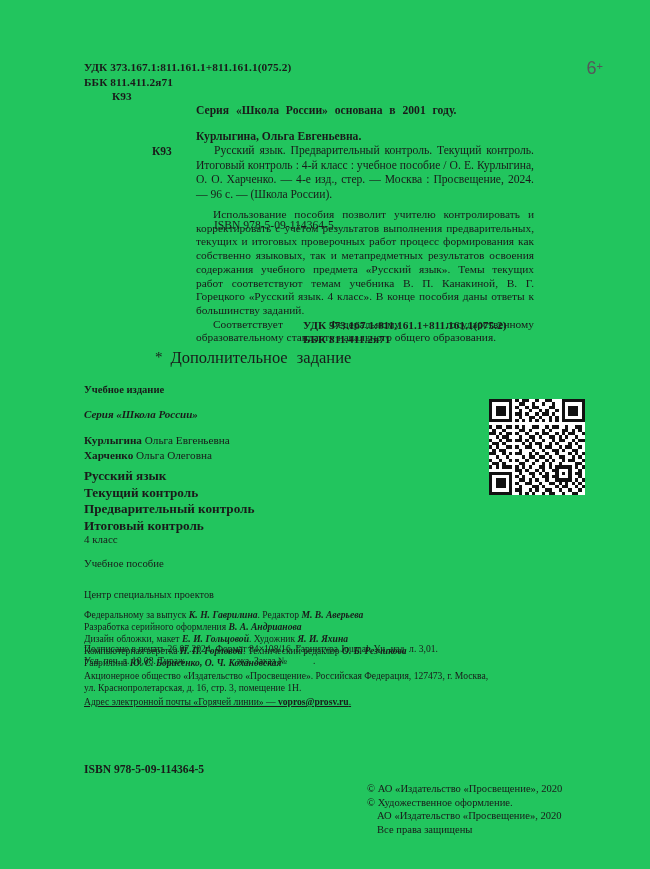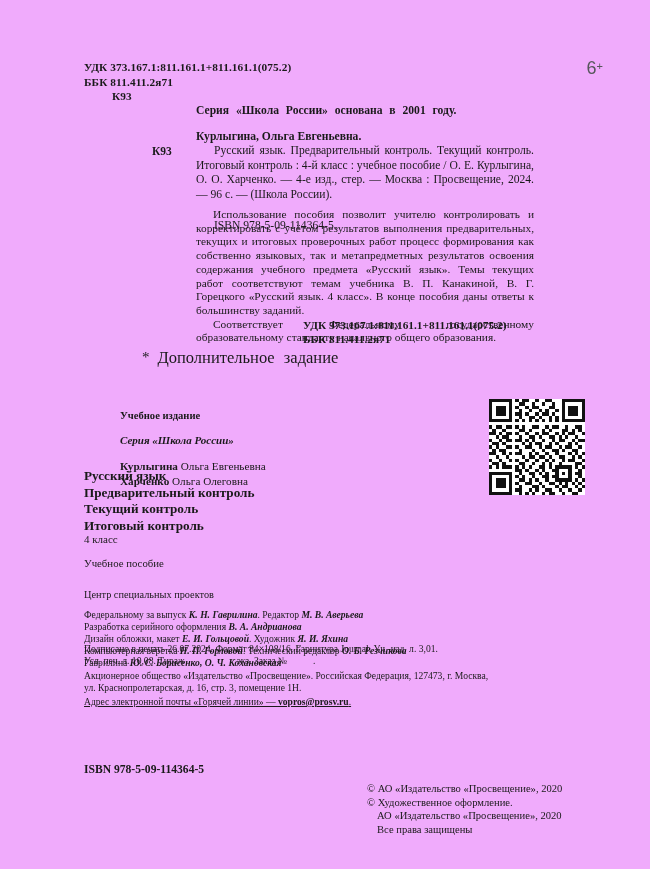--- a/index.html
+++ b/index.html
@@ -11,21 +11,21 @@
     width: 650px;
     height: 869px;
     position: relative;
     font-family: "Liberation Serif", "DejaVu Serif", serif;
     color: #1a1a1a;
     overflow: hidden;
   }
   .page {
     position: absolute;
     inset: 0;
-    background: #f0abfc;
+    background: #22c55e;
   }
 
   
   .udk-block {
     position: absolute;
     left: 84px;
     top: 60px;
     font-size: 11.3px;
     font-weight: bold;
     line-height: 14.5px;
@@ -104,39 +104,38 @@
     left: 303px;
     top: 318px;
     font-size: 11.3px;
     font-weight: bold;
     line-height: 14px;
   }
 
   
   .aster-note {
     position: absolute;
-    left: 142px;
+    left: 155px;
     top: 348px;
     font-size: 16.5px;
     word-spacing: 5px;
     text-align: center;
   }
   .aster-note .star {
     font-size: 15px;
     vertical-align: 1px;
     margin-right: 8px;
   }
 
   
   .imprint {
     position: absolute;
     left: 84px;
-    top: 410px;
+    top: 384px;
     width: 390px;
-    margin-left: 36px;
   }
   .imp-kind {
     font-size: 10.6px;
     font-weight: bold;
     margin-bottom: 13px;
   }
   .imp-series {
     font-size: 11px;
     font-style: italic;
     font-weight: bold;
@@ -301,22 +300,22 @@
       <span>Ольга Евгеньевна</span>
     </div>
     <div class="imp-author">
       <b>Харченко</b>
       <span>Ольга Олеговна</span>
     </div>
   </div>
 
   <div class="title-block">
     <div>Русский язык</div>
+    <div>Текущий контроль</div>
     <div>Предварительный контроль</div>
-    <div>Текущий контроль</div>
     <div>Итоговый контроль</div>
   </div>
 
   <div class="grade">4 класс</div>
   <div class="kind2">Учебное пособие</div>
 
   <div class="qr">
     <svg viewBox="0 0 29 29" width="96" height="96" shape-rendering="crispEdges" aria-hidden="true">
       <rect width="29" height="29" fill="#ffffff"></rect>
       <g fill="#111111">

